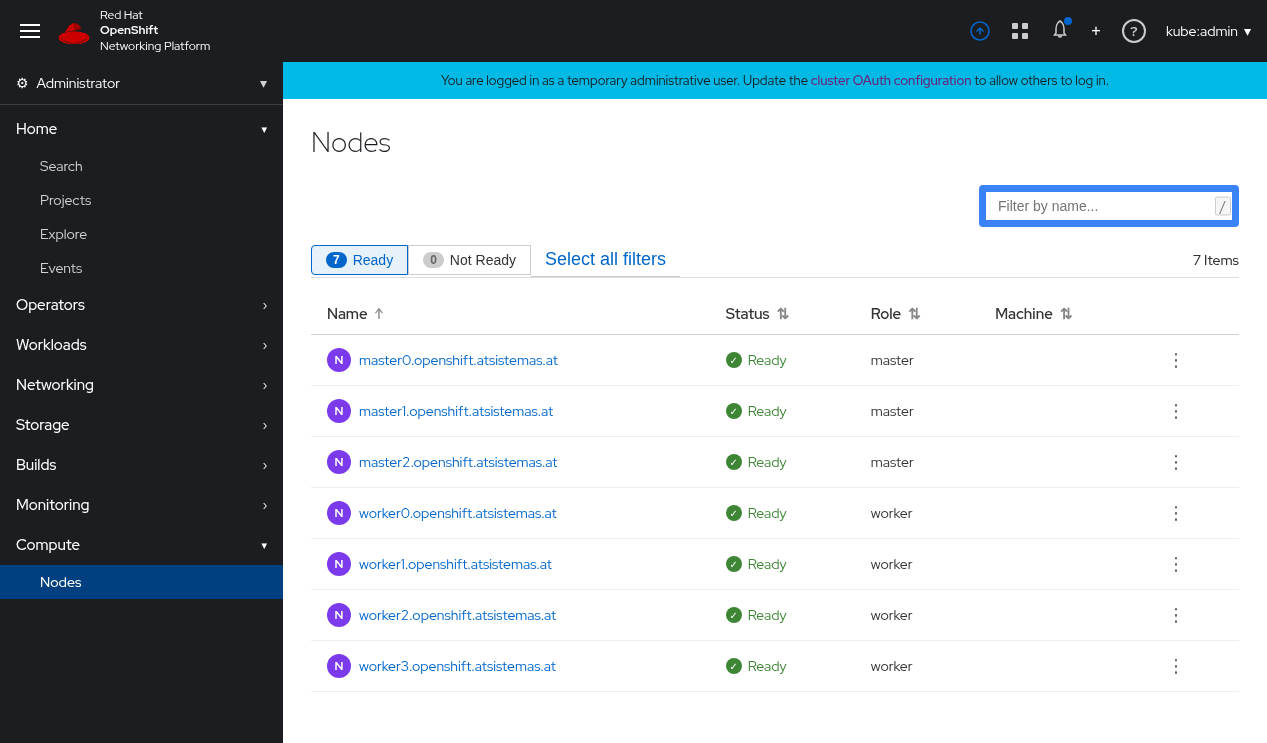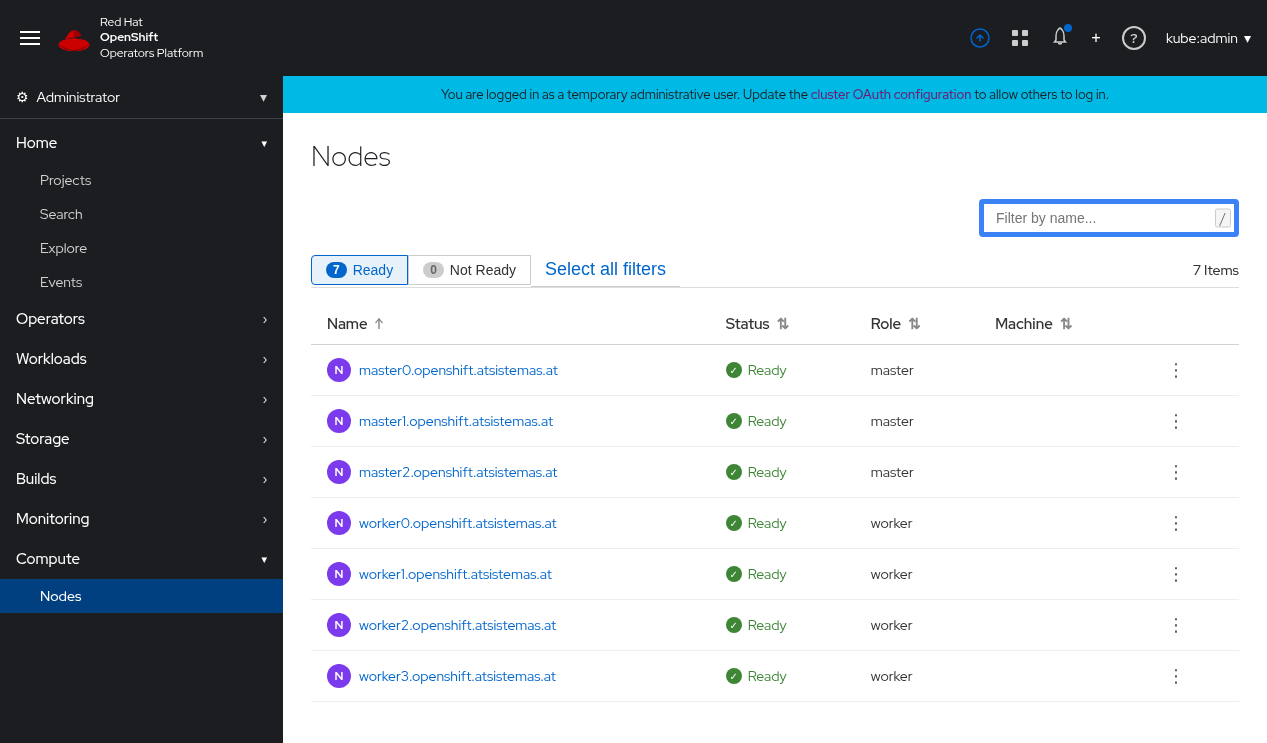--- a/index.html
+++ b/index.html
@@ -2,21 +2,21 @@
 <html><head>
   <meta charset="utf-8">
   <style>
     * { box-sizing: border-box; margin: 0; padding: 0; }
     body { font-family: 'Red Hat Display', 'RedHatDisplay', 'Overpass', Arial, sans-serif; background: #f5f5f5; display: flex; flex-direction: column; height: 743px; overflow: hidden; font-size: 14px; }
 
     
     .topnav {
       background: #1b1d21;
       color: #fff;
-      height: 76px;
+      height: 62px;
       display: flex;
       align-items: center;
       padding: 16px 16px;
       flex-shrink: 0;
       z-index: 100;
     }
     .topnav-left { display: flex; align-items: center; gap: 12px; }
     .hamburger { display: flex; flex-direction: column; gap: 4px; cursor: pointer; padding: 4px; }
     .hamburger span { width: 20px; height: 2px; background: #fff; display: block; }
     .brand { display: flex; align-items: center; gap: 8px; }
@@ -84,21 +84,21 @@
     }
     .info-banner a { color: #701a75; font-weight: 500; }
 
     
     .page-content { flex: 1; padding: 24px 28px; overflow-y: auto; background: #fff; }
     .page-title { font-size: 28px; font-weight: 300; color: #1b1d21; margin-bottom: 24px; }
 
     
     .filter-bar { display: flex; align-items: center; justify-content: flex-end; margin-bottom: 16px; }
     .filter-input {
-      border: 5px solid #3b82f6;
+      border: 7px solid #3b82f6;
       border-radius: 4px;
       padding: 6px 32px 6px 12px;
       font-size: 14px;
       width: 260px;
       outline: none;
       background: #fff;
       position: relative;
       margin-left: 16px;
     }
     .filter-input-wrapper { position: relative; display: inline-block; }
@@ -194,21 +194,21 @@
       <svg class="redhat-logo" viewBox="0 0 40 33" xmlns="http://www.w3.org/2000/svg">
         <ellipse cx="20" cy="24" rx="17" ry="7" fill="#cc0000"></ellipse>
         <path d="M10 18 Q15 8 20 8 Q25 8 28 14 L20 16 Z" fill="#cc0000"></path>
         <path d="M20 8 Q25 8 28 14 L20 16 Z" fill="#a00000"></path>
         <ellipse cx="20" cy="24" rx="17" ry="7" fill="#cc0000"></ellipse>
         <path d="M3 22 Q8 28 20 30 Q32 28 37 22 Q32 30 20 31 Q8 30 3 22Z" fill="#820000"></path>
       </svg>
       <div class="brand-text">
         <div>Red Hat</div>
         <div class="openshift">OpenShift</div>
-        <div>Operators Platform</div>
+        <div>Networking Platform</div>
       </div>
     </div>
   </div>
   <div class="topnav-right">
     <div class="topnav-icon blue">
       <svg width="20" height="20" viewBox="0 0 20 20" fill="none" xmlns="http://www.w3.org/2000/svg">
         <circle cx="10" cy="10" r="9" stroke="#06c" stroke-width="1.5" fill="none"></circle>
         <path d="M10 13V7M10 7L7 10M10 7L13 10" stroke="#06c" stroke-width="1.5" stroke-linecap="round"></path>
       </svg>
     </div>
@@ -246,22 +246,22 @@
       </div>
       <span>▾</span>
     </div>
 
     <div class="nav-section">
 
       <div class="nav-item section-header">
         <span>Home</span>
         <span class="nav-chevron">▾</span>
       </div>
+      <div class="nav-sub">Search</div>
       <div class="nav-sub">Projects</div>
-      <div class="nav-sub">Search</div>
       <div class="nav-sub">Explore</div>
       <div class="nav-sub">Events</div>
 
       <div class="nav-item section-header">
         <span>Operators</span>
         <span class="nav-chevron">›</span>
       </div>
 
       <div class="nav-item section-header">
         <span>Workloads</span>

